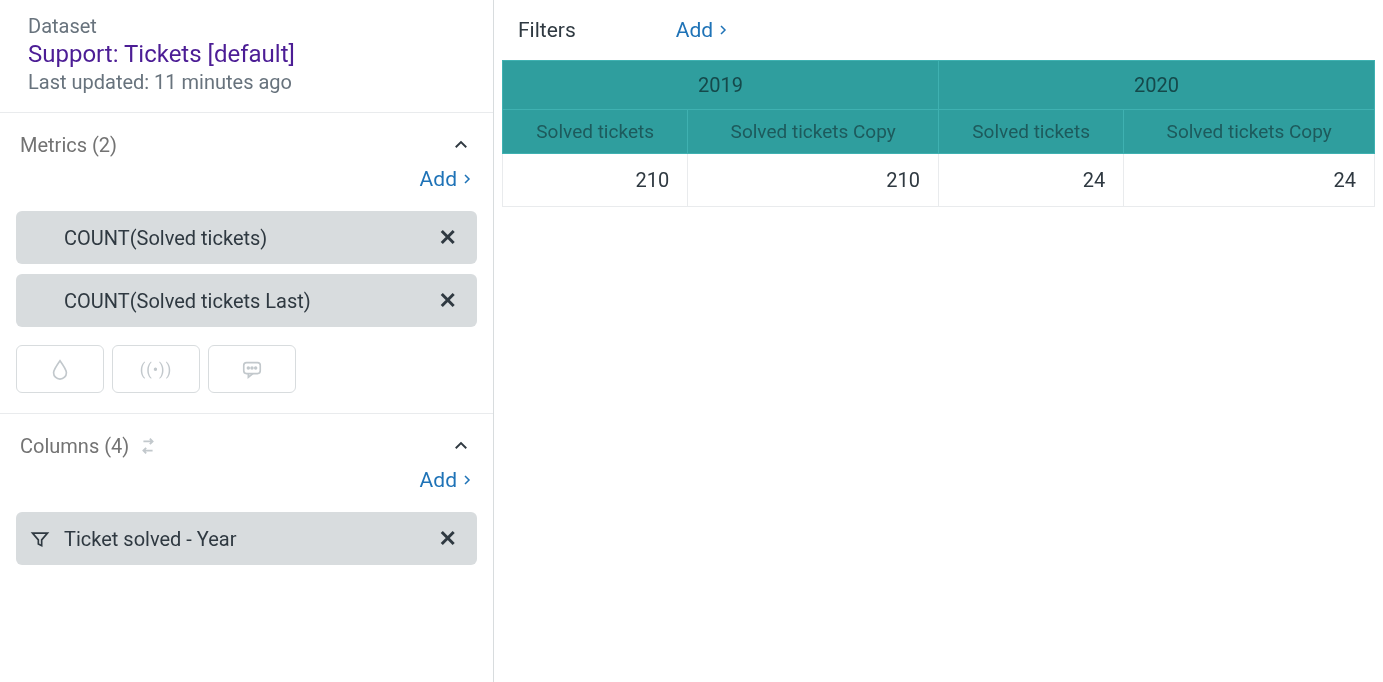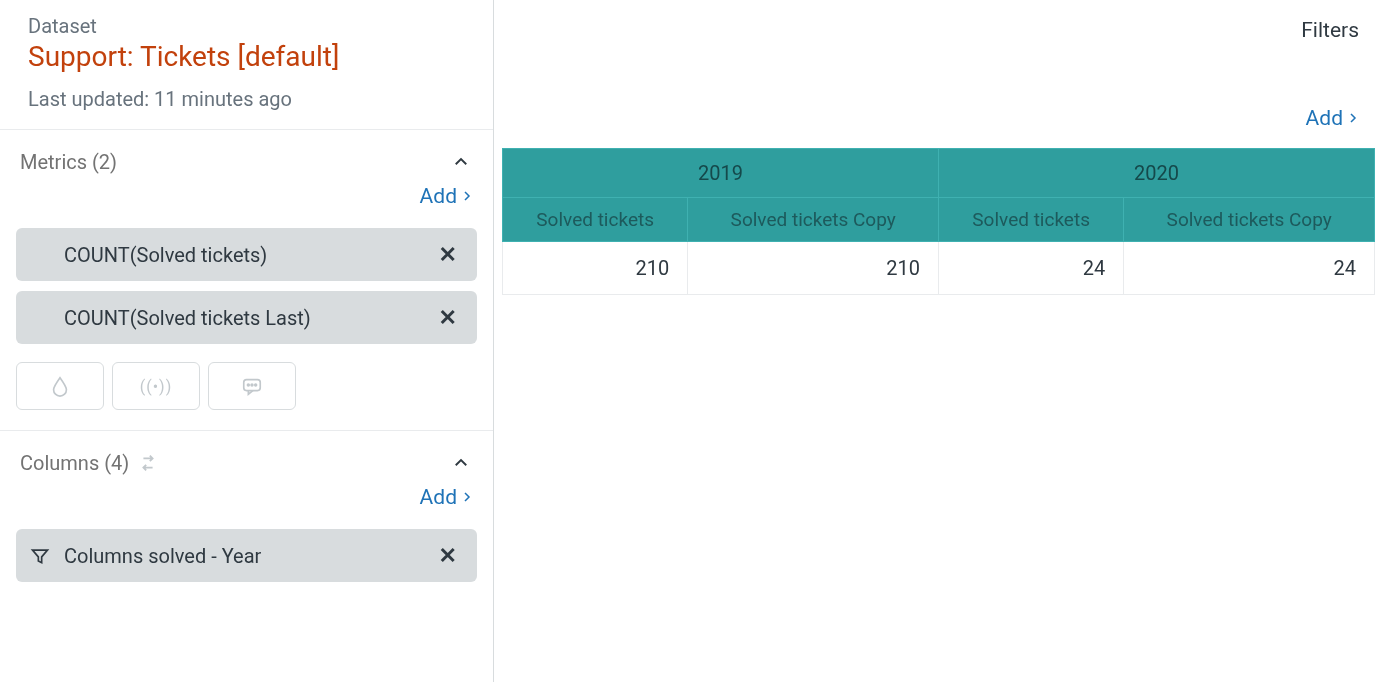--- a/index.html
+++ b/index.html
@@ -20,23 +20,23 @@
   .dataset-block {
     padding: 14px 20px 18px 28px;
     border-bottom: 1px solid #e9ebed;
   }
   .dataset-label {
     color: #68737d;
     font-size: 20px;
     margin-bottom: 2px;
   }
   .dataset-name {
-    font-size: 28px;
-    color: #c2410c;
-    margin-bottom: 14px;
+    font-size: 24px;
+    color: #4c1d95;
+    margin-bottom: 2px;
   }
   .dataset-updated {
     color: #68737d;
     font-size: 20px;
   }
   .section {
     border-bottom: 1px solid #e9ebed;
     padding: 12px 16px 20px 16px;
   }
   .section-header {
@@ -129,23 +129,22 @@
   }
   .star-icon { color:#68737d; cursor:pointer; }
   .query-title {
     font-size: 30px;
     font-weight: 500;
     color: #2f3941;
   }
   .filters-row {
     display: flex;
     align-items: flex-end;
-    gap: 64px;
+    gap: 100px;
     padding: 18px 24px;
-    flex-direction: column;
   }
   .filters-label {
     font-size: 21px;
     color: #2f3941;
   }
   .data-table {
     margin: 0 8px 0 8px;
     border: 1px solid #e9ebed;
     border-collapse: collapse;
     width: calc(100% - 16px);
@@ -252,21 +251,21 @@
             <polyline points="8 4 16 12 8 20"></polyline>
           </svg>
       </span>
     </div>
     <div class="pill" style="padding-left:48px;">
       <span class="pill-icon">
         <svg width="20" height="20" viewBox="0 0 24 24" fill="none" stroke="#2f3941" stroke-width="2">
             <path d="M3 5 L21 5 L14 13 L14 20 L10 18 L10 13 Z"></path>
           </svg>
       </span>
-      <span class="pill-text">Columns solved - Year</span>
+      <span class="pill-text">Ticket solved - Year</span>
       <span class="pill-close">✕</span>
     </div>
   </div>
 </div>
 
 <div class="main">
 
   <div class="filters-row">
     <span class="filters-label">Filters</span>
     <span class="add-link">

